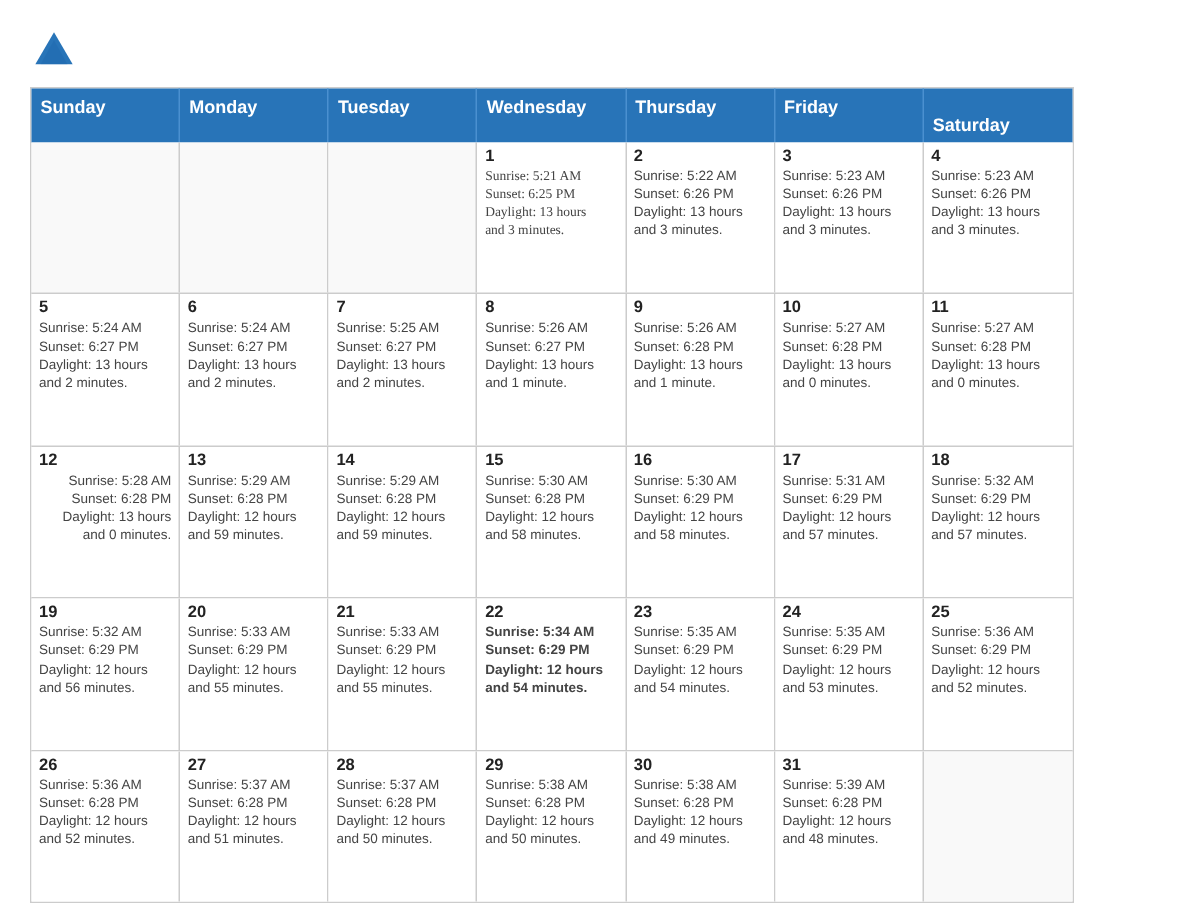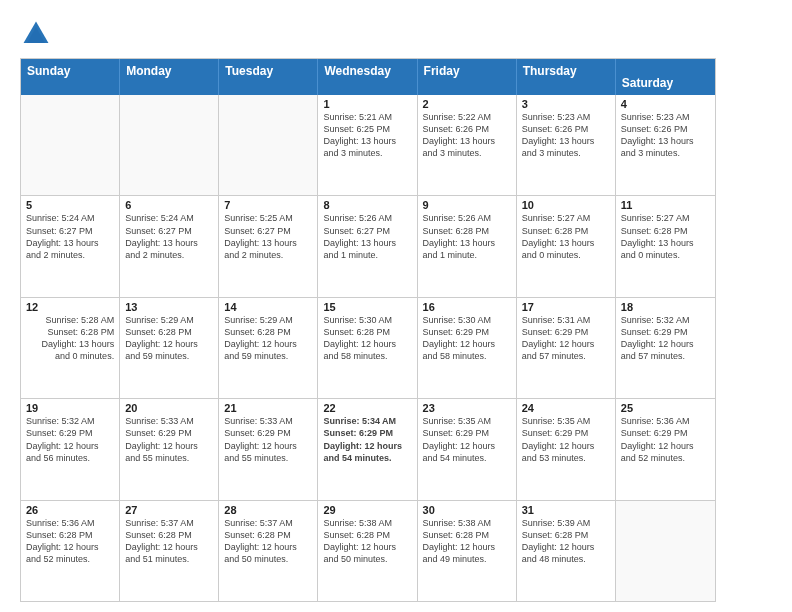--- a/index.html
+++ b/index.html
@@ -135,32 +135,32 @@
       <div class="cal-subtitle"></div>
     </div>
   </div>
 
   <div class="calendar">
     <div class="day-headers">
     <div class="day-header">Sunday</div>
         <div class="day-header">Monday</div>
         <div class="day-header">Tuesday</div>
         <div class="day-header">Wednesday</div>
+        <div class="day-header">Thursday</div>
         <div class="day-header">Friday</div>
-        <div class="day-header">Thursday</div>
         <div class="day-header">Saturday</div>
       </div>
     <div class="weeks">
     <div class="week-row">
           <div class="day-cell empty"></div>
           <div class="day-cell empty"></div>
           <div class="day-cell empty"></div>
           <div class="day-cell">
             <div class="day-num">1</div>
-            <div class="day-info" style="white-space: pre-line;">Sunrise: 5:21 AM
+            <div class="day-info" style="white-space: pre-line; font-family: Liberation Serif, serif;">Sunrise: 5:21 AM
 Sunset: 6:25 PM
 Daylight: 13 hours
 and 3 minutes.</div>
           </div>
           <div class="day-cell">
             <div class="day-num">2</div>
             <div class="day-info" style="white-space: pre-line;">Sunrise: 5:22 AM
 Sunset: 6:26 PM
 Daylight: 13 hours
 and 3 minutes.</div>

